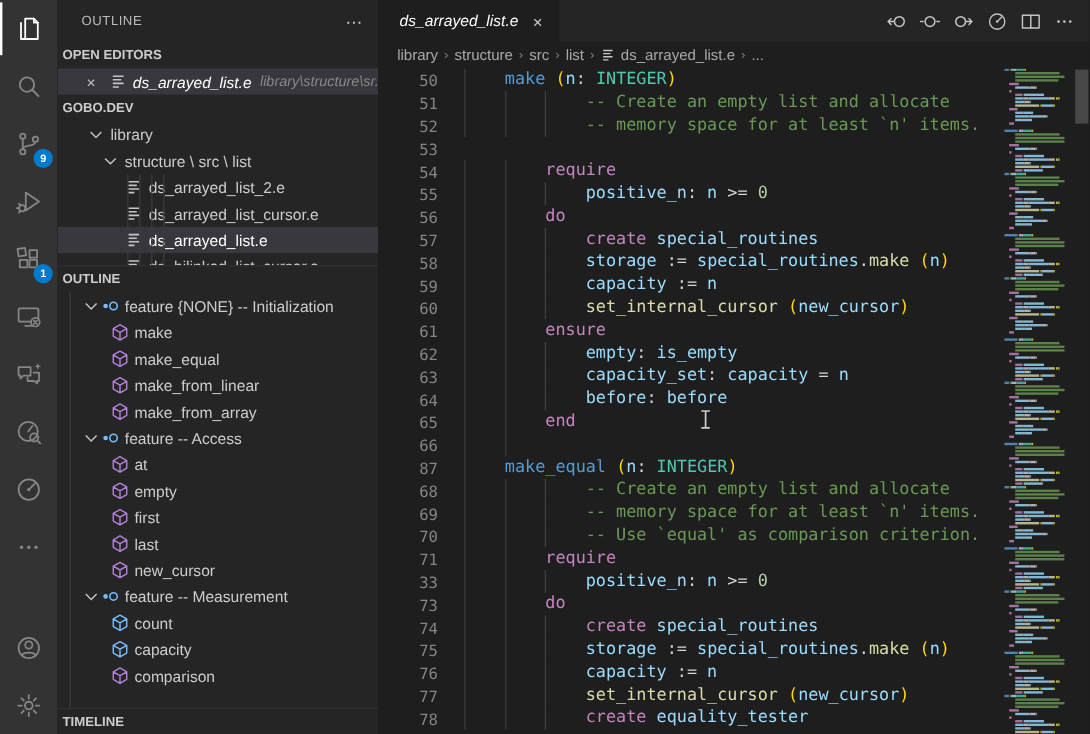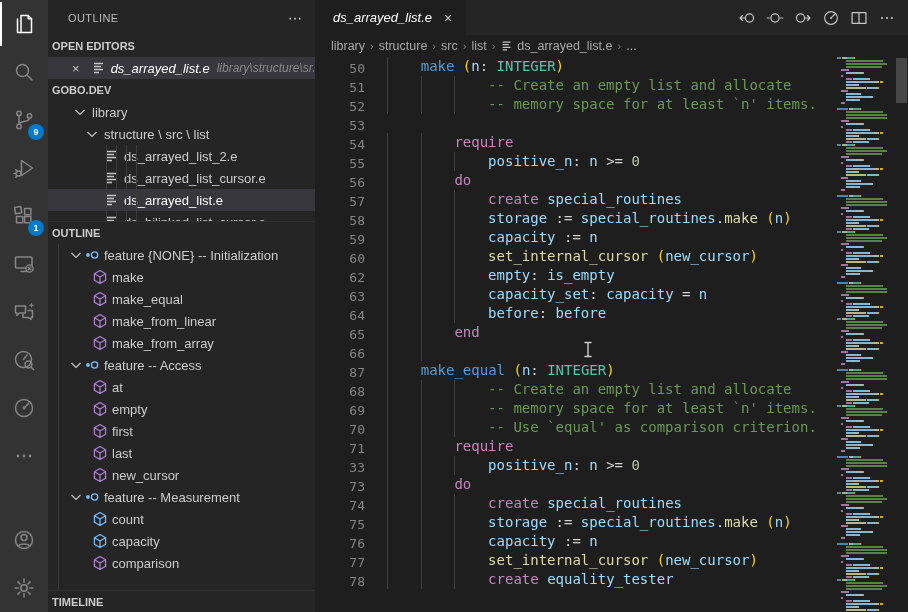--- a/index.html
+++ b/index.html
@@ -531,20 +531,21 @@
           <div class="cline"><span class="ln">51</span><span class="ct"><span class="ind"></span><span class="ind"></span><span class="ind"></span><span class="tok-cm">-- Create an empty list and allocate</span></span></div>
           <div class="cline"><span class="ln">52</span><span class="ct"><span class="ind"></span><span class="ind"></span><span class="ind"></span><span class="tok-cm">-- memory space for at least `n' items.</span></span></div>
           <div class="cline"><span class="ln">53</span></div>
           <div class="cline"><span class="ln">54</span><span class="ct"><span class="ind"></span><span class="ind"></span><span class="tok-kw">require</span></span></div>
           <div class="cline"><span class="ln">55</span><span class="ct"><span class="ind"></span><span class="ind"></span><span class="ind"></span><span class="tok-id">positive_n</span><span class="tok-op">: </span><span class="tok-id">n</span><span class="tok-op"> &gt;= </span><span class="tok-num">0</span></span></div>
           <div class="cline"><span class="ln">56</span><span class="ct"><span class="ind"></span><span class="ind"></span><span class="tok-kw">do</span></span></div>
           <div class="cline"><span class="ln">57</span><span class="ct"><span class="ind"></span><span class="ind"></span><span class="ind"></span><span class="tok-kw">create</span><span class="tok-pl"> </span><span class="tok-id">special_routines</span></span></div>
           <div class="cline"><span class="ln">58</span><span class="ct"><span class="ind"></span><span class="ind"></span><span class="ind"></span><span class="tok-id">storage</span><span class="tok-op"> := </span><span class="tok-id">special_routines</span><span class="tok-pl">.</span><span class="tok-fn">make</span><span class="tok-pl"> </span><span class="tok-par">(</span><span class="tok-id">n</span><span class="tok-par">)</span></span></div>
           <div class="cline"><span class="ln">59</span><span class="ct"><span class="ind"></span><span class="ind"></span><span class="ind"></span><span class="tok-id">capacity</span><span class="tok-op"> := </span><span class="tok-id">n</span></span></div>
           <div class="cline"><span class="ln">60</span><span class="ct"><span class="ind"></span><span class="ind"></span><span class="ind"></span><span class="tok-fn">set_internal_cursor</span><span class="tok-pl"> </span><span class="tok-par">(</span><span class="tok-id">new_cursor</span><span class="tok-par">)</span></span></div>
+          <div class="cline"><span class="ln">61</span><span class="ct"><span class="ind"></span><span class="ind"></span><span class="tok-kw">ensure</span></span></div>
           <div class="cline"><span class="ln">62</span><span class="ct"><span class="ind"></span><span class="ind"></span><span class="ind"></span><span class="tok-id">empty</span><span class="tok-op">: </span><span class="tok-id">is_empty</span></span></div>
           <div class="cline"><span class="ln">63</span><span class="ct"><span class="ind"></span><span class="ind"></span><span class="ind"></span><span class="tok-id">capacity_set</span><span class="tok-op">: </span><span class="tok-id">capacity</span><span class="tok-op"> = </span><span class="tok-id">n</span></span></div>
           <div class="cline"><span class="ln">64</span><span class="ct"><span class="ind"></span><span class="ind"></span><span class="ind"></span><span class="tok-id">before</span><span class="tok-op">: </span><span class="tok-id">before</span></span></div>
           <div class="cline"><span class="ln">65</span><span class="ct"><span class="ind"></span><span class="ind"></span><span class="tok-kw">end</span></span></div>
           <div class="cline"><span class="ln">66</span><span class="ct"><span class="ind"></span><span class="ind"></span></span></div>
           <div class="cline"><span class="ln">87</span><span class="ct"><span class="ind"></span><span class="tok-decl">make_equal</span><span class="tok-pl"> </span><span class="tok-par">(</span><span class="tok-id">n</span><span class="tok-op">: </span><span class="tok-type">INTEGER</span><span class="tok-par">)</span></span></div>
           <div class="cline"><span class="ln">68</span><span class="ct"><span class="ind"></span><span class="ind"></span><span class="ind"></span><span class="tok-cm">-- Create an empty list and allocate</span></span></div>
           <div class="cline"><span class="ln">69</span><span class="ct"><span class="ind"></span><span class="ind"></span><span class="ind"></span><span class="tok-cm">-- memory space for at least `n' items.</span></span></div>
           <div class="cline"><span class="ln">70</span><span class="ct"><span class="ind"></span><span class="ind"></span><span class="ind"></span><span class="tok-cm">-- Use `equal' as comparison criterion.</span></span></div>
           <div class="cline"><span class="ln">71</span><span class="ct"><span class="ind"></span><span class="ind"></span><span class="tok-kw">require</span></span></div>

